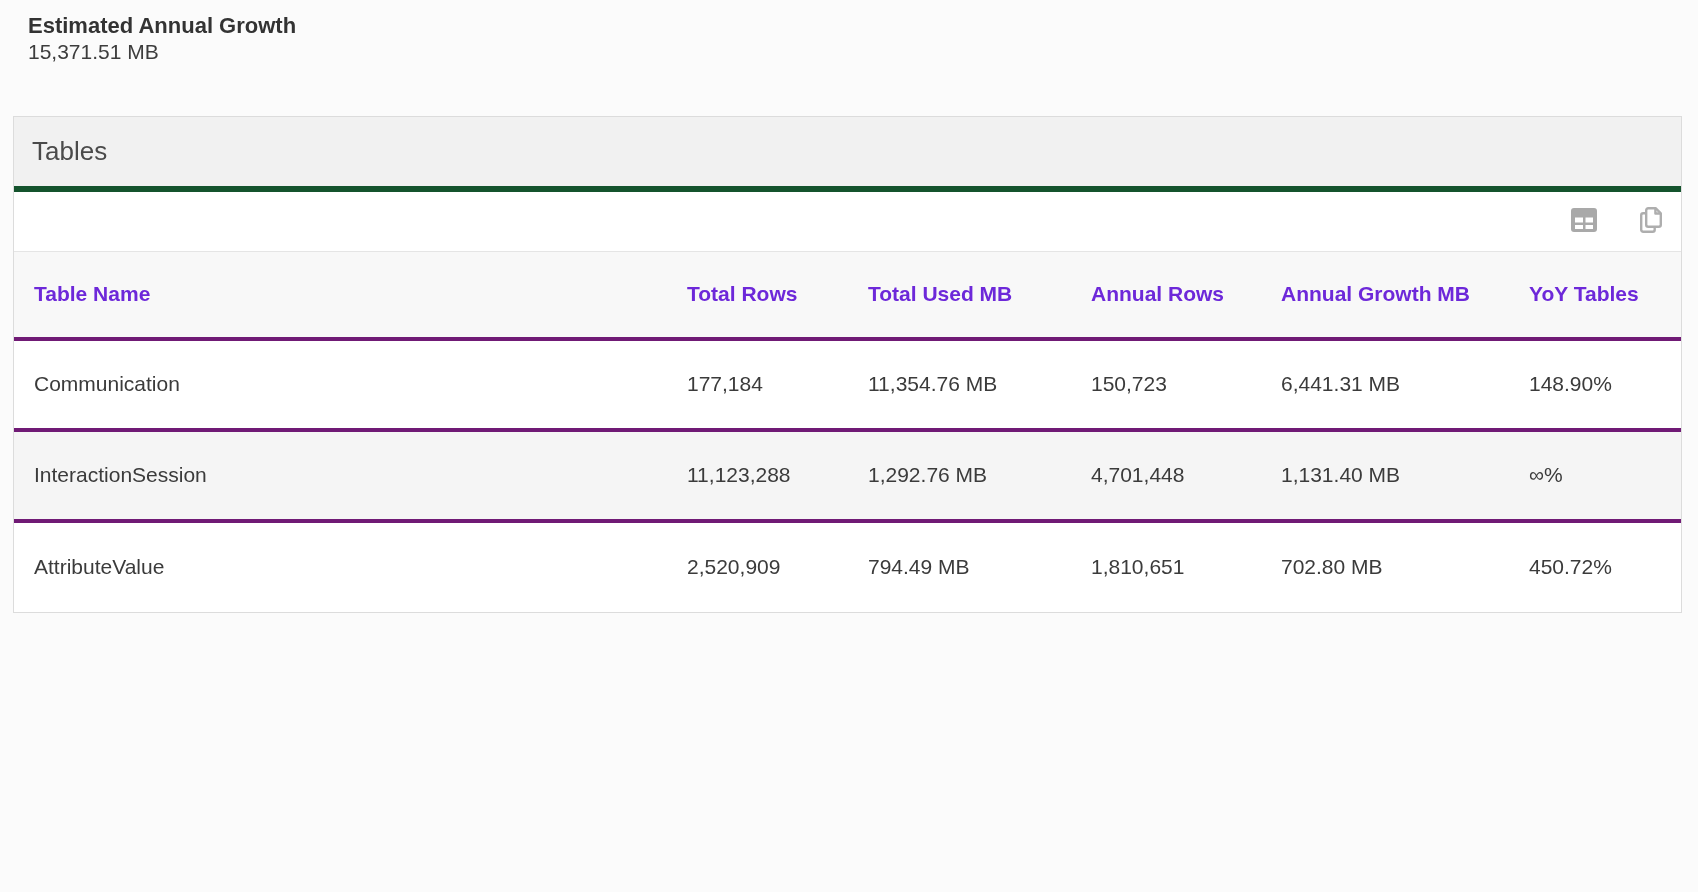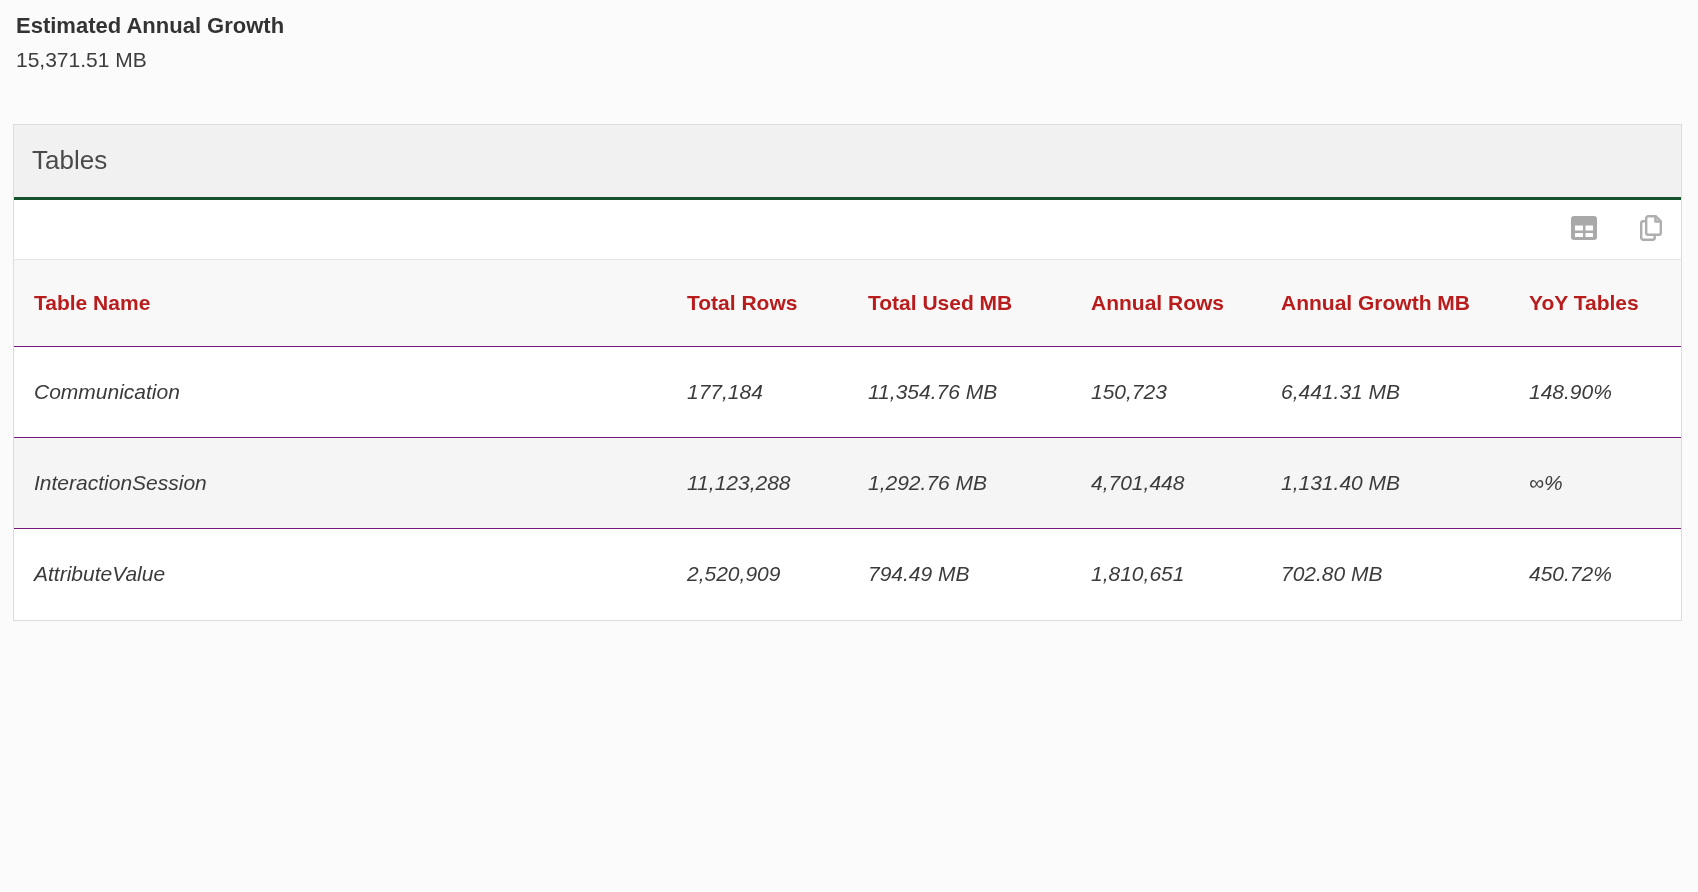--- a/index.html
+++ b/index.html
@@ -3,33 +3,33 @@
 <meta charset="utf-8">
 <style>
   * { margin: 0; padding: 0; box-sizing: border-box; }
   html, body { width: 1698px; height: 892px; }
   body {
     background: #fbfbfb;
     font-family: "Liberation Sans", sans-serif;
     color: #333;
     overflow: hidden;
   }
-  .page-header { padding: 13px 16px 0 16px; }
+  .page-header { padding: 13px 16px 0 28px; }
   .page-title { font-size: 22px; font-weight: 700; color: #333; line-height: 1.2; }
-  .page-subtitle { font-size: 21px; font-weight: 400; color: #3d3d3d; margin-top: 8px; line-height: 1.2; }
+  .page-subtitle { font-size: 21px; font-weight: 400; color: #3d3d3d; line-height: 1.2; }
 
   .card {
     margin: 51px 16px 0 13px;
     background: #fff;
     border: 1px solid #dcdcdc;
   }
   .card-header {
     height: 75px;
     background: #f1f1f1;
-    border-bottom: 3px solid #14532d;
+    border-bottom: 6px solid #14532d;
     display: flex;
     align-items: center;
     padding-left: 18px;
     font-size: 26px;
     font-weight: 400;
     color: #4a4a4a;
   }
   .toolbar {
     height: 60px;
     background: #fff;
@@ -48,25 +48,25 @@
     display: flex;
     align-items: center;
   }
 
   table { width: 100%; border-collapse: collapse; table-layout: fixed; }
   thead tr { background: #f8f8f8; height: 87px; }
   th {
     text-align: left;
     font-size: 21px;
     font-weight: 700;
-    color: #b91c1c;
+    color: #6d28d9;
     padding-left: 20px;
     cursor: pointer;
   }
-  tbody tr { height: 91px; background: #fff; border-top: 1px solid #701a75; font-style: italic; }
+  tbody tr { height: 91px; background: #fff; border-top: 4px solid #701a75; }
   tbody tr:nth-child(even) { background: #f5f5f5; }
   td {
     text-align: left;
     font-size: 21px;
     font-weight: 400;
     color: #3b3b3b;
     padding-left: 20px;
   }
 </style>
 </head>

